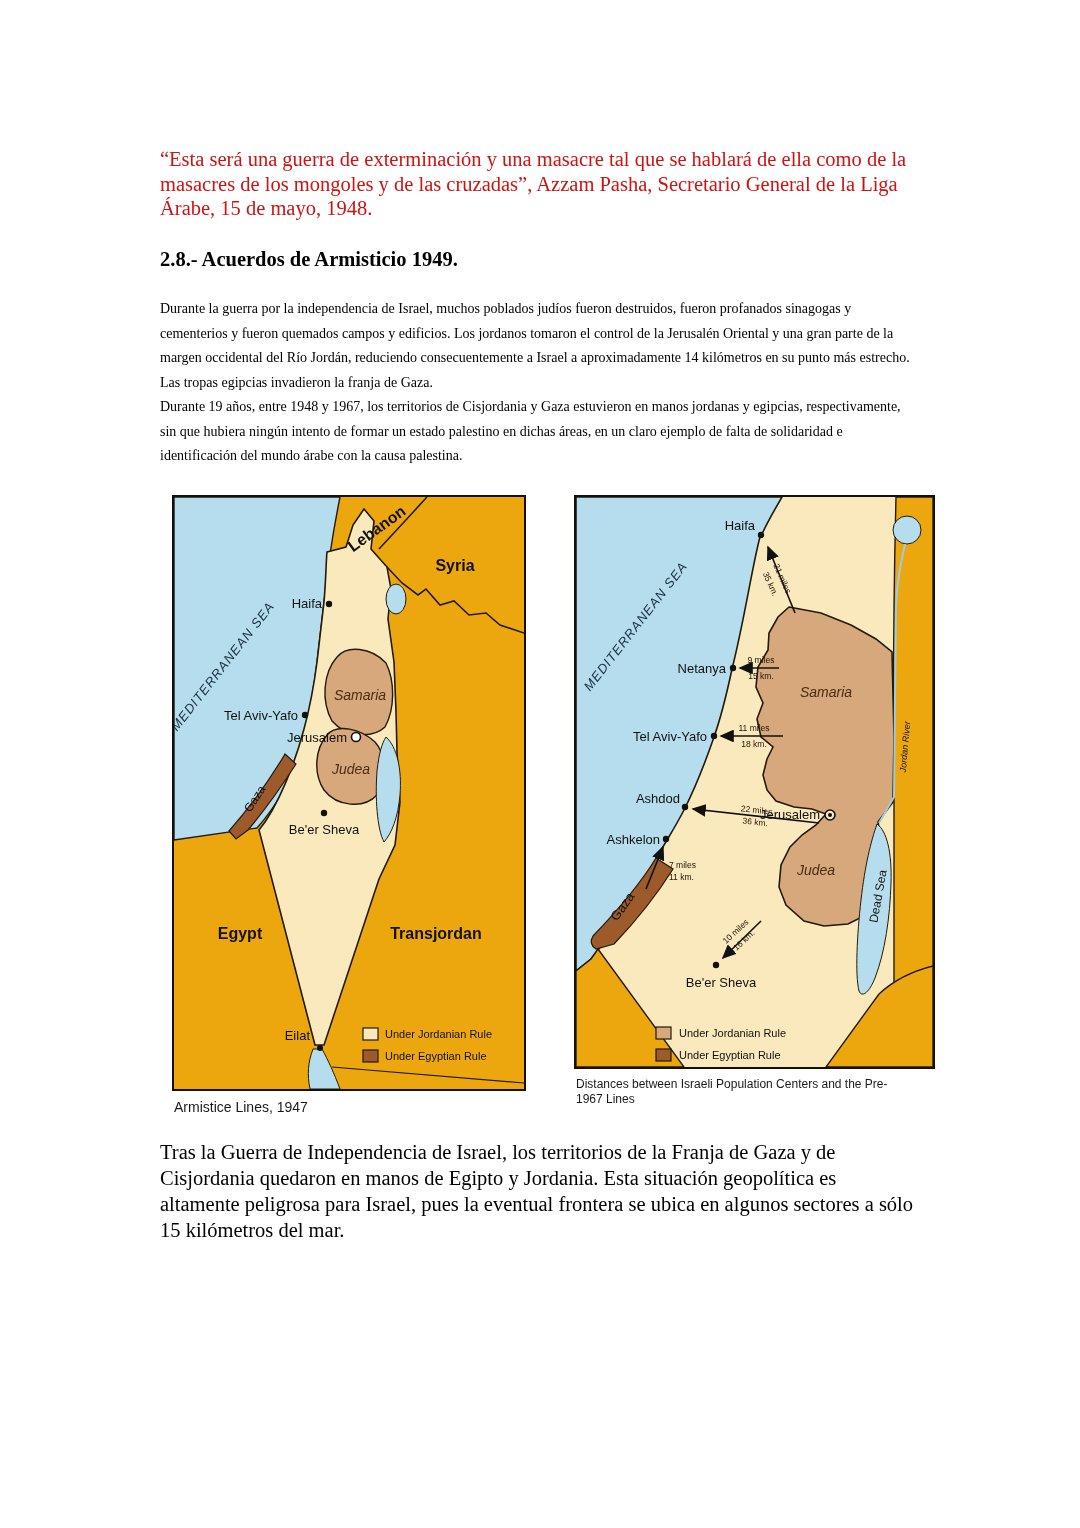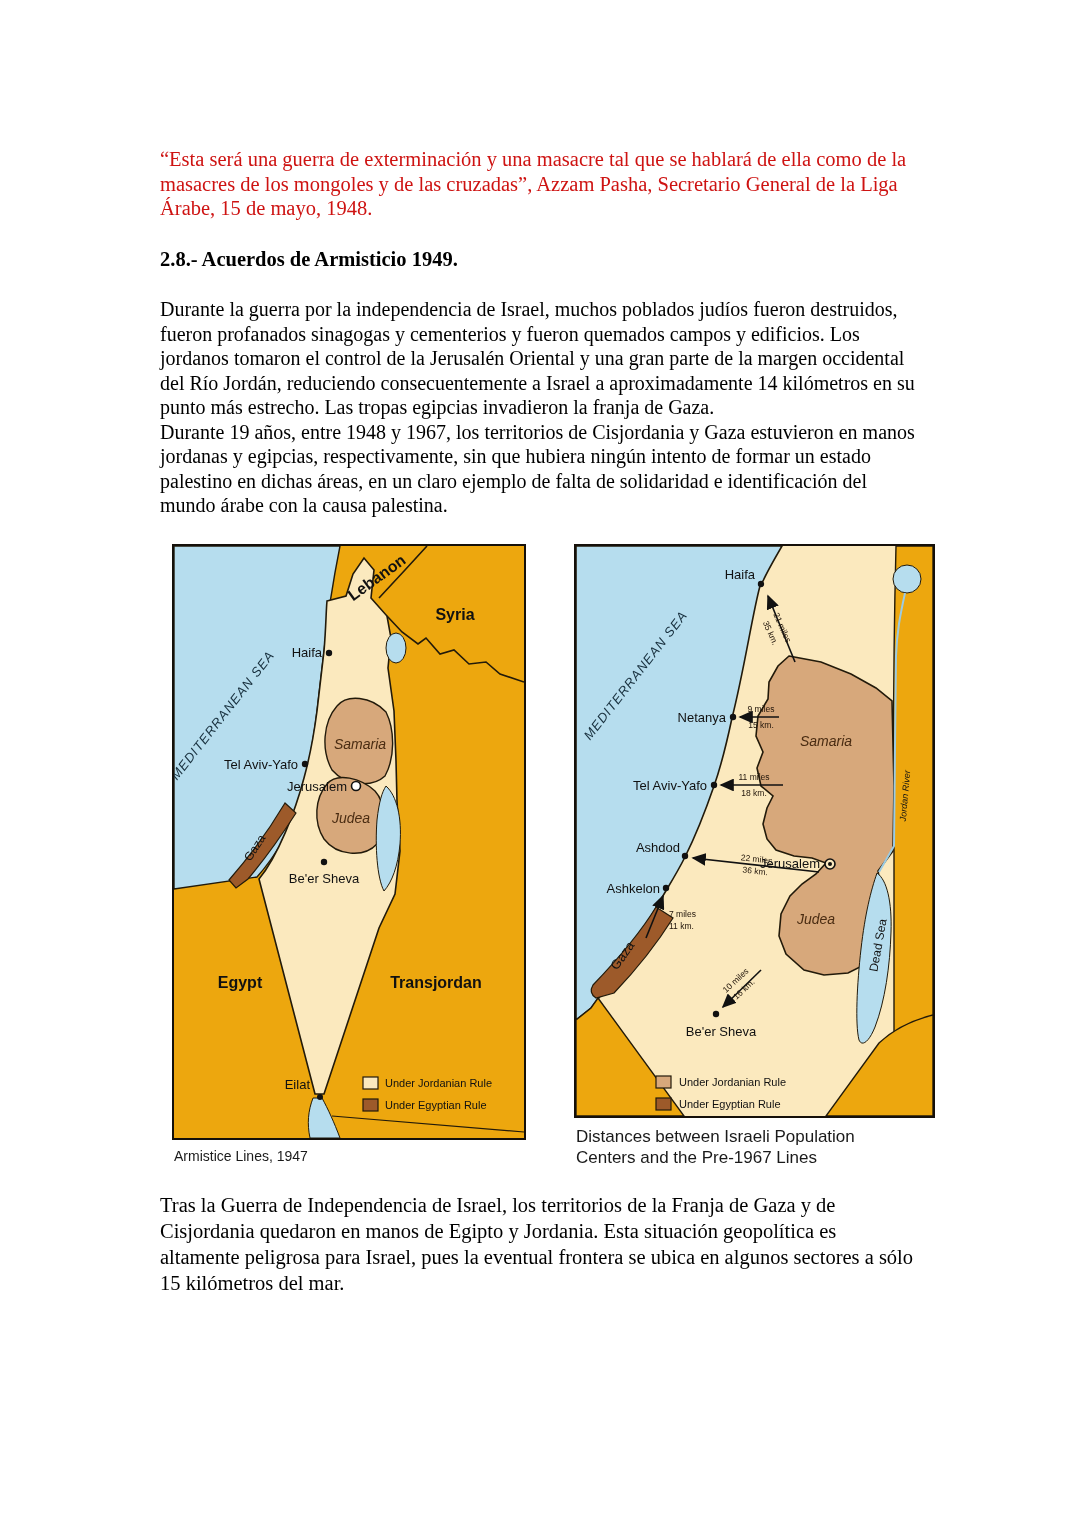--- a/index.html
+++ b/index.html
@@ -4,31 +4,31 @@
 <style>
   html,body{margin:0;padding:0;background:#ffffff;}
   .page{
     width:1080px;height:1528px;background:#ffffff;
     box-sizing:border-box;padding:131px 160px 40px 160px;
     font-family:"Liberation Serif",serif;color:#000;
     position:relative;overflow:hidden;margin-top:16px;
   }
   .quote{color:#ce1312;font-size:20.5px;line-height:24.5px;margin:0 0 26px 0;}
   .heading{font-size:20.5px;line-height:24.5px;font-weight:bold;margin:0 0 26px 0;}
-  .para{font-size:20px;line-height:24.5px;margin:0;}
+  .para{font-size:14px;line-height:24.5px;margin:0;}
   .para-gap{margin-bottom:26px;}
   .maps-row{display:flex;gap:48px;margin:26px 0 0 12px;align-items:flex-start;}
   .fig{display:flex;flex-direction:column;}
   .fig-right{margin-top:12px;}
   svg.map{display:block;border:2.5px solid #15100a;background:#fff;}
   .fig-caption{
     font-family:"Liberation Sans",sans-serif;font-size:14px;color:#1a1a1a;
     margin-top:8px;margin-left:2px;
   }
-  .fig-right .fig-caption{font-size:17px;line-height:1.25;max-width:330px;}
+  .fig-right .fig-caption{font-size:12px;line-height:1.25;max-width:330px;}
   .closing{font-size:20.5px;line-height:26px;margin:24px 0 0 0;}
   svg text{font-family:"Liberation Sans",sans-serif;fill:#111;}
   .country-lbl{font-weight:bold;font-size:16px;}
   .city-lbl{font-size:13px;}
   .region-lbl{font-style:italic;font-size:14px;fill:#4a2c12;}
   .dist-lbl{font-size:8.5px;fill:#201409;}
   .legend-lbl{font-size:11px;}
   .sea-lbl{font-size:13px;font-style:italic;letter-spacing:1px;fill:#18303e;}
 </style>
 </head>

